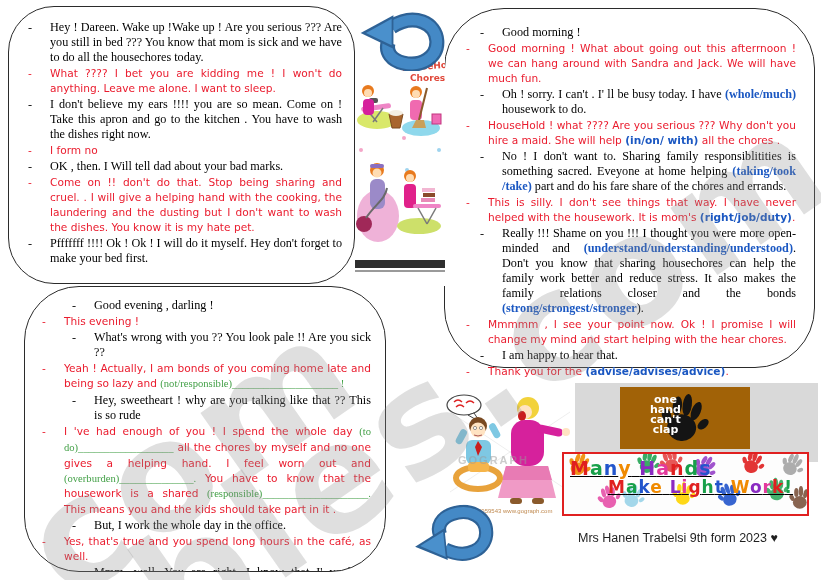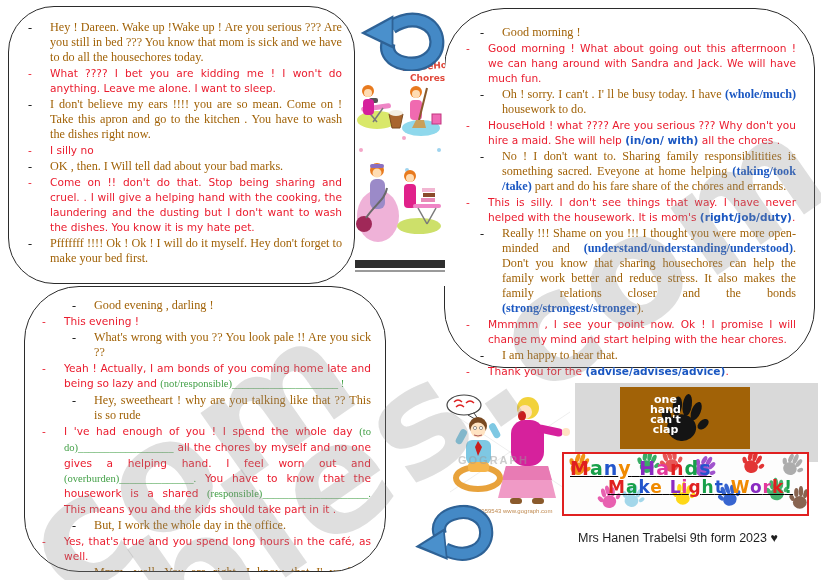--- a/index.html
+++ b/index.html
@@ -12,21 +12,21 @@
   #box2{left:444px;top:8px;width:371px;height:360px;border-radius:60px;padding:16px 18px 8px 16px;}
   #box3{left:24px;top:286px;width:362px;height:286px;border-radius:55px;padding:11px 14px 6px 12px;overflow:hidden;}
 
   .line{display:flex;margin-bottom:1px;}
   .line .marker{flex:0 0 22px;padding-left:5px;}
   .line .segs{flex:1;text-align:justify;}
   .serif{font-family:"Liberation Serif",serif;font-size:12.2px;line-height:1.24;color:#161616;}
   .hand{font-family:"DejaVu Sans",sans-serif;font-size:10.6px;line-height:1.4;}
   #box2 .ind{margin-left:14px;}
   #box3 .ind{margin-left:30px;}
-  .seg-k{color:#a16207;}
+  .seg-k{color:#000000;}
   .seg-r{color:#ea1b2d;}
   .seg-b{color:#1a57c2;font-weight:bold;}
   .seg-g{color:#43a047;font-family:Liberation Serif, serif;}
 
   
   .arrow{position:absolute;z-index:3;}
   #arrow-top{left:352px;top:9px;width:97px;height:62px;}
   #arrow-bottom{left:410px;top:506px;width:84px;height:60px;transform:scaleY(-1) rotate(6deg);}
 
   
@@ -76,21 +76,21 @@
       <div class="line hand">
         <span class="marker" style="color: rgb(234, 27, 45);">-</span>
         <span class="segs"><span class="seg-r">What ????  I bet you are kidding me !  I won't do anything. Leave me alone. I want to sleep.</span></span>
       </div>
       <div class="line serif">
         <span class="marker" style="color: rgb(22, 22, 22);">-</span>
         <span class="segs"><span class="seg-k">I don't believe my ears !!!! you are so mean. Come on ! Take this apron and go to the kitchen . You have to wash the dishes right now.</span></span>
       </div>
       <div class="line hand">
         <span class="marker" style="color: rgb(234, 27, 45);">-</span>
-        <span class="segs"><span class="seg-r">I silly no</span></span>
+        <span class="segs"><span class="seg-r">I form no</span></span>
       </div>
       <div class="line serif">
         <span class="marker" style="color: rgb(22, 22, 22);">-</span>
         <span class="segs"><span class="seg-k">OK , then. I Will tell dad about your bad marks.</span></span>
       </div>
       <div class="line hand">
         <span class="marker" style="color: rgb(234, 27, 45);">-</span>
         <span class="segs"><span class="seg-r">Come on !! don't do that. Stop being sharing and cruel. . I will give a helping hand with the cooking, the laundering and the dusting but I don't want to wash the dishes. You know it is my hate pet.</span></span>
       </div>
       <div class="line serif">

